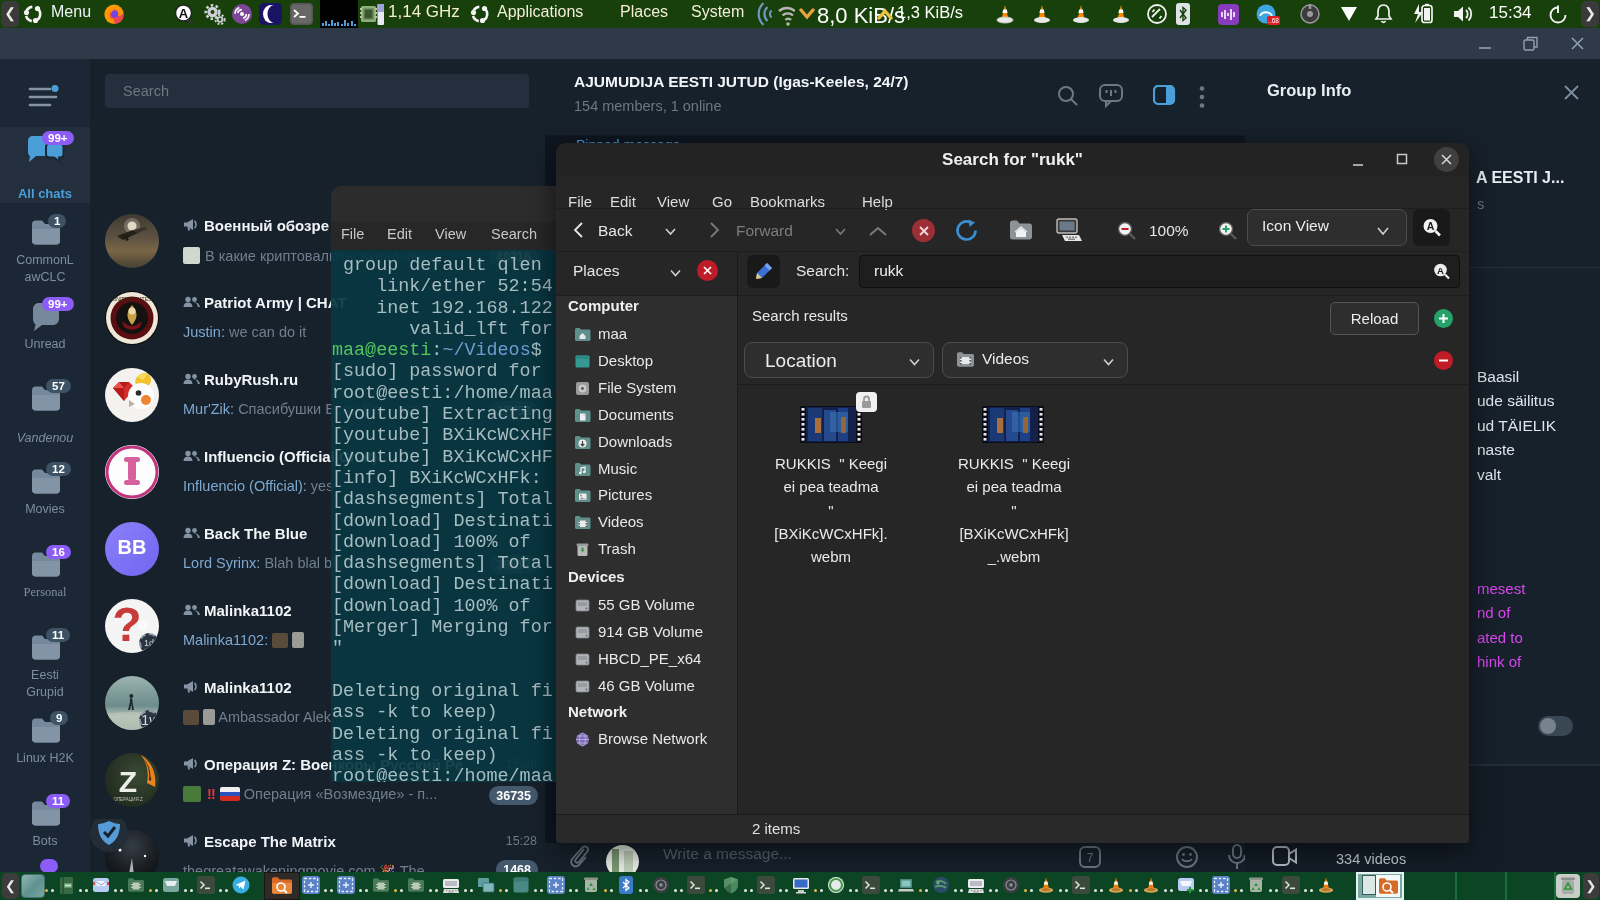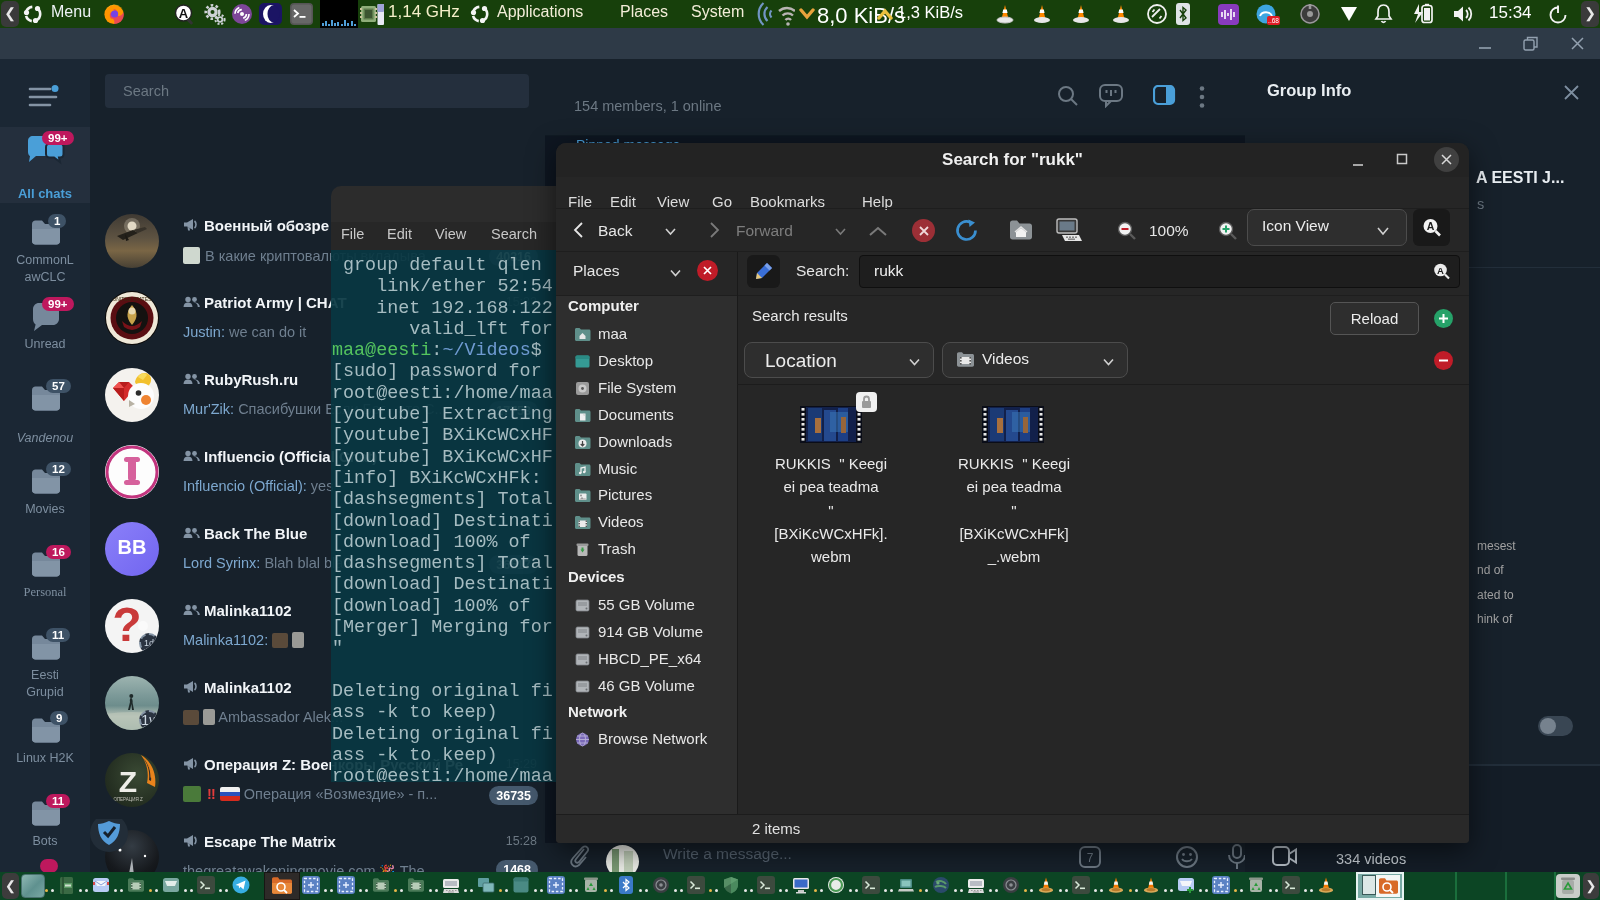--- a/index.html
+++ b/index.html
@@ -17,21 +17,21 @@
   #tg-titlebar { left:0; top:28px; width:1600px; height:31px; background:#2e3a47; }
   #tg-folders { left:0; top:59px; width:90px; height:813px; background:#1b2734; }
   #tg-chatlist { left:90px; top:59px; width:455px; height:813px; background:#17212b; }
   #tg-chatarea { left:545px; top:59px; width:700px; height:813px; background:#0e1621; }
   #tg-rightpanel { left:1245px; top:59px; width:355px; height:813px; background:#17212b; }
 
   .folder-item { position:absolute; left:0; width:90px; text-align:center; color:#7d8e9f;
     font-size:12.5px; }
   .fbadge { position:absolute; border-radius:9px; color:#fff; font-size:11.5px; font-weight:bold;
     padding:1px 6px; background:#3e5266; }
-  .fbadge.blue { background:#be185d; }
+  .fbadge.blue { background:#8b5cf6; }
 
   .chatrow { position:absolute; left:90px; width:455px; height:77px; }
   .cavatar { position:absolute; left:15px; top:11px; width:54px; height:54px; border-radius:50%;
     overflow:hidden; }
   .ctitle { position:absolute; left:93px; top:14px; font-size:15px; font-weight:bold; color:#f2f5f8;
     white-space:nowrap; }
   .cmsg { position:absolute; left:93px; top:44px; font-size:14.5px; color:#6f7f8f; white-space:nowrap; }
   .cbadge { position:absolute; right:7px; top:44px; border-radius:10.5px; background:#45596d; color:#fff;
     font-size:12.5px; font-weight:bold; padding:2.5px 7px; }
   .ctime { position:absolute; right:8px; top:15px; font-size:12.5px; color:#6c7883; }
@@ -320,20 +320,21 @@
           <path d="M11.5 3 C13.5 4.5 13.5 8.5 11.5 10" stroke="#8494a5" stroke-width="1.6" fill="none"></path>
           <path d="M4.5 9 L5 12.5 L7 12.5 L6.5 9.5" fill="#8494a5"></path>
         </svg>Escape The Matrix</div>
     <div class="cmsg" style="color:#6f7f8f;">thegreatawakeningmovie.com <span style="font-size:13px;">🎉</span> The...</div>
     <div class="ctime">15:28</div>
     <div class="cbadge" style="top:41px;">1468</div>
   </div>
   <div class="abs" id="tg-chatarea">
 
     <div style="position:absolute;left:0;top:0;width:700px;height:77px;background:#17212b;border-bottom:1px solid #101a23;">
+      <div style="position:absolute;left:29px;top:14px;font-size:15.5px;font-weight:bold;color:#f2f5f8;">AJUMUDIJA EESTI JUTUD (Igas-Keeles, 24/7)</div>
       <div style="position:absolute;left:29px;top:39px;font-size:14.5px;color:#6c7883;">154 members, 1 online</div>
       <svg class="ic" style="left:511px;top:25px;" width="24" height="24" viewBox="0 0 24 24">
           <circle cx="10" cy="10" r="7" fill="none" stroke="#6c7883" stroke-width="2"></circle>
           <line x1="15" y1="15" x2="21" y2="21" stroke="#6c7883" stroke-width="2"></line>
         </svg>
       <svg class="ic" style="left:554px;top:25px;" width="26" height="24" viewBox="0 0 26 24">
           <rect x="1" y="1" width="22" height="16" rx="5" fill="none" stroke="#6c7883" stroke-width="2"></rect>
           <path d="M7 17 L7 22 L12 17" fill="none" stroke="#6c7883" stroke-width="2"></path>
           <g stroke="#6c7883" stroke-width="2">
             <line x1="7.5" y1="6" x2="7.5" y2="9"></line>
@@ -384,21 +385,26 @@
 
     <div style="position:absolute;left:22px;top:22px;font-size:16.5px;font-weight:bold;color:#e9eef2;">Group Info</div>
     <svg class="ic" style="left:318px;top:25px;" width="17" height="17" viewBox="0 0 17 17">
         <path d="M2 2 L15 15 M15 2 L2 15" stroke="#7d8e9f" stroke-width="1.8"></path>
       </svg>
 
     <div style="position:absolute;left:231px;top:110px;font-size:16px;font-weight:bold;color:#e9eef2;white-space:nowrap;">A EESTI J...</div>
     <div style="position:absolute;left:232px;top:137px;font-size:14.5px;color:#6c7883;white-space:nowrap;">s</div>
     <div style="position:absolute;left:0;top:208px;width:355px;height:1px;background:#232f3b;"></div>
 
-    <div style="position:absolute;left:232px;top:475px;font-size:12px;color:#a3a3a3;line-height:24.4px;white-space:pre;">mesest
+    <div style="position:absolute;left:232px;top:306px;font-size:15.5px;color:#dfe6ec;line-height:24.4px;white-space:pre;">Baasil
+ude säilitus
+ud TÄIELIK
+naste
+valt</div>
+    <div style="position:absolute;left:232px;top:518px;font-size:15px;color:#d946ef;line-height:24.4px;white-space:pre;">mesest
 nd of
 ated to
 hink of</div>
 
     <div style="position:absolute;left:293px;top:657px;width:35px;height:20px;border-radius:10px;background:#394653;">
       <div style="position:absolute;left:2px;top:2px;width:16px;height:16px;border-radius:50%;background:#76828e;"></div>
     </div>
     <div style="position:absolute;left:0;top:705px;width:355px;height:2px;background:#222e3a;"></div>
     <div style="position:absolute;left:0;top:707px;width:355px;height:106px;background:#141d27;"></div>
 

